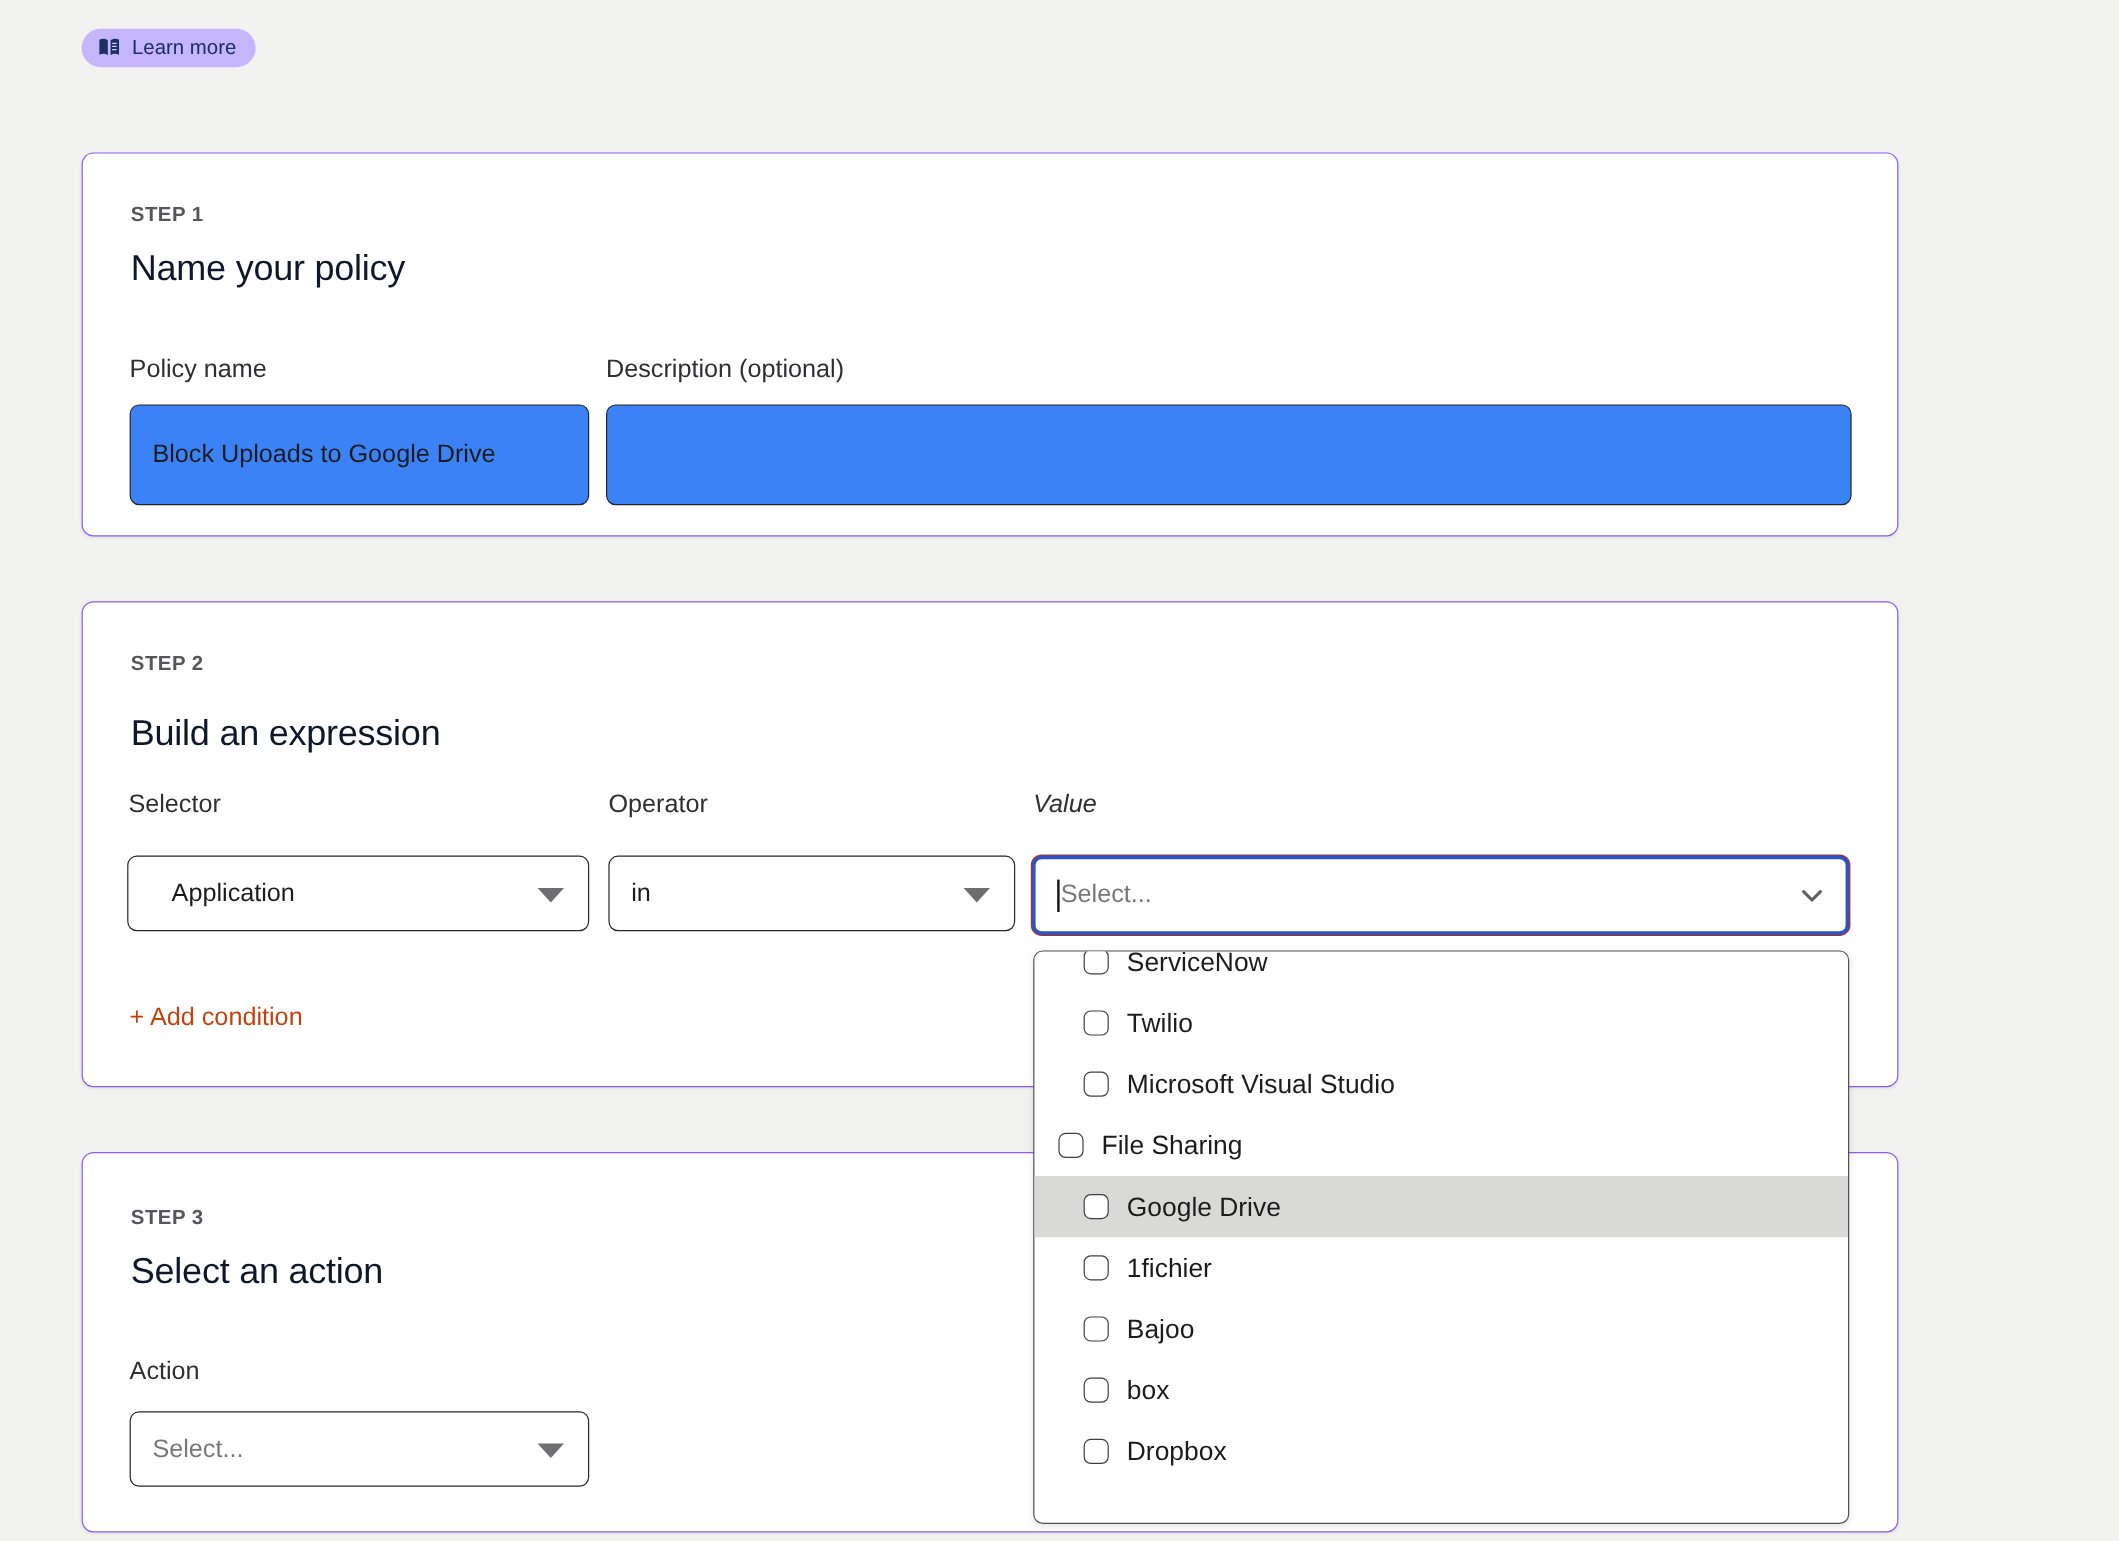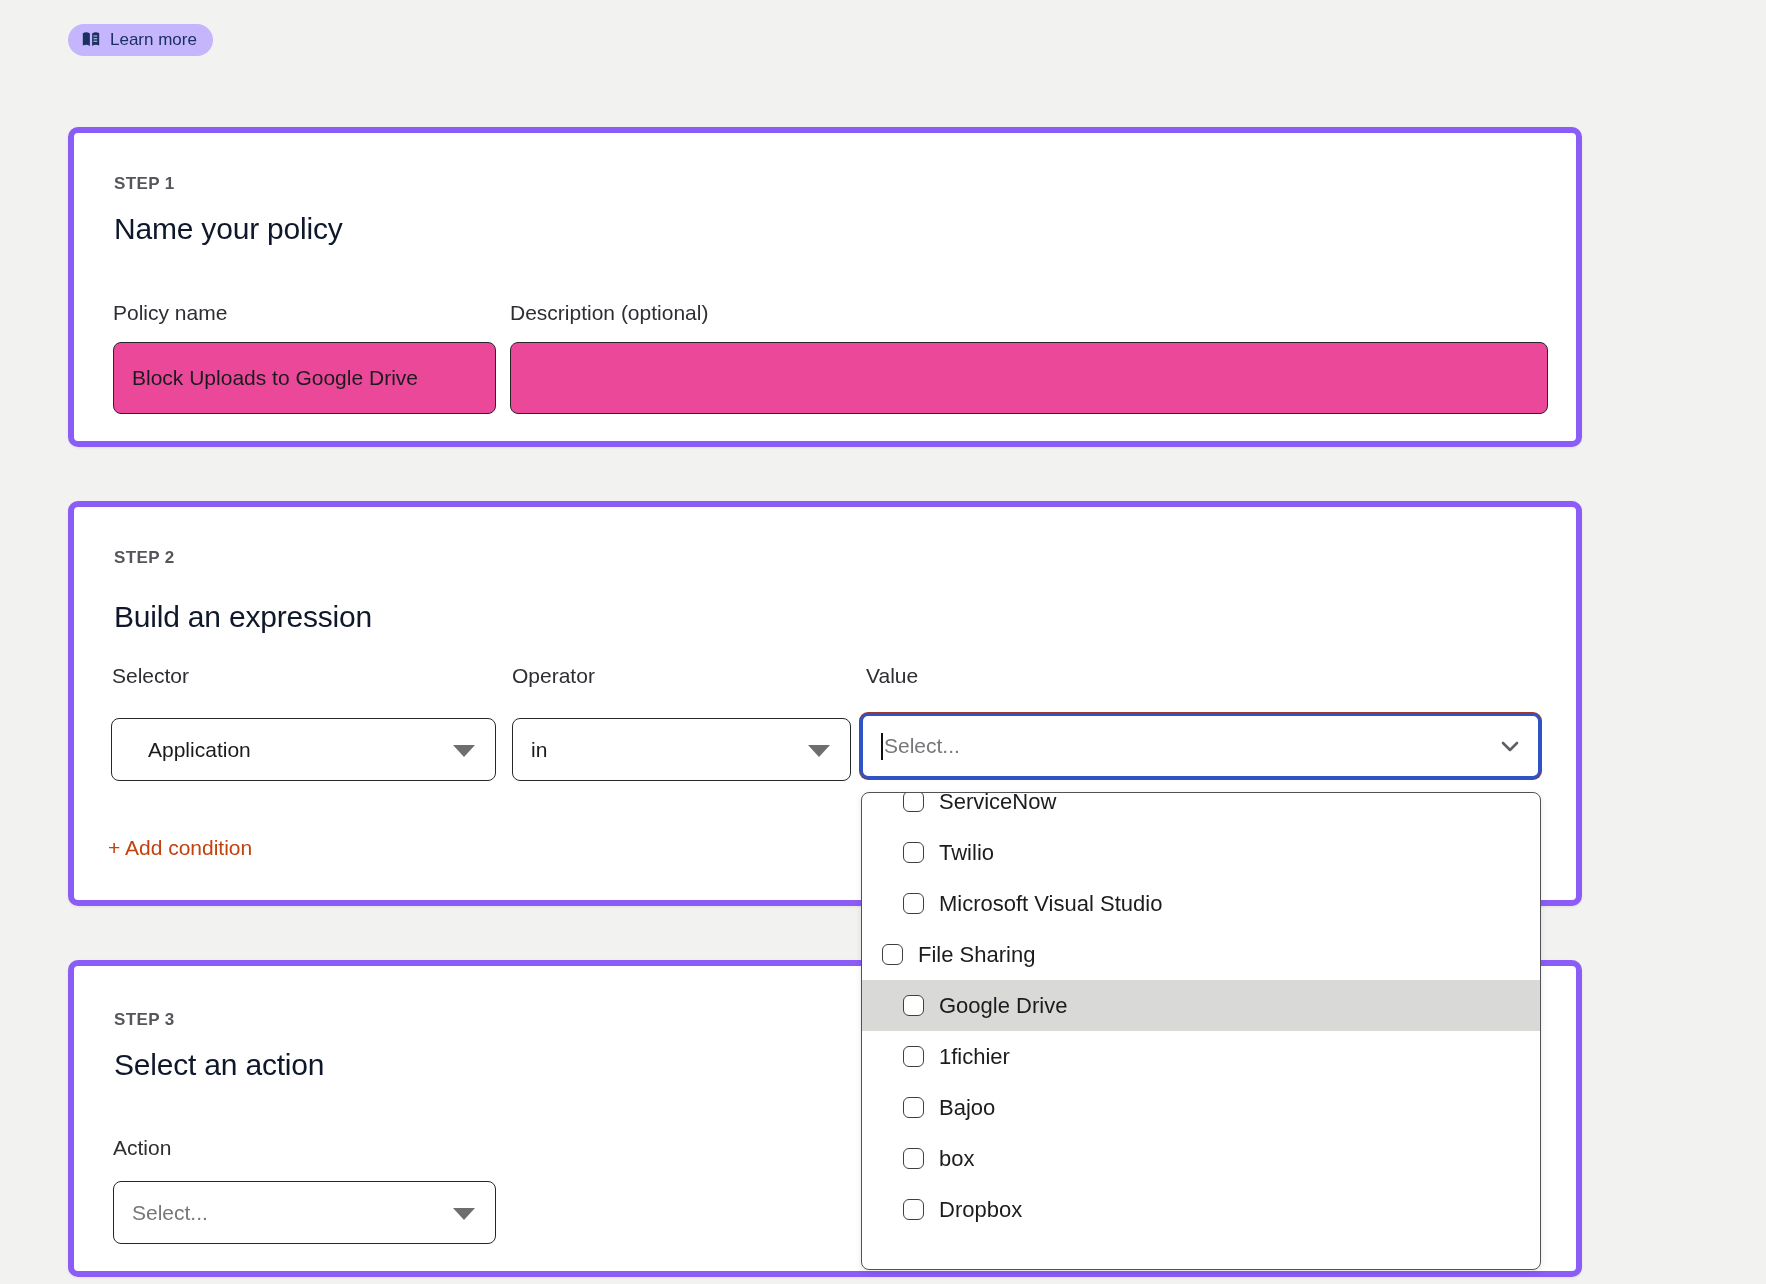--- a/index.html
+++ b/index.html
@@ -16,42 +16,42 @@
     display:flex; align-items:center; gap:9px; padding:0 16px 0 13px;
     background:#c4b5fd; border:none; border-radius:16px;
     color:#1c2f63; font-size:17px; cursor:pointer;
     font-family:"Liberation Sans", sans-serif;
   }
   .pill svg { display:block; }
 
   
   .card {
     position:absolute; left:68px; width:1514px; background:#ffffff;
-    border:6px solid #8b5cf6; border-radius:10px;
+    border:1px solid #8b5cf6; border-radius:10px;
     box-shadow:0 1px 3px rgba(0,0,0,0.07);
   }
   #card-step1 { top:127px; height:320px; }
   #card-step2 { top:501px; height:405px; }
   #card-step3 { top:960px; height:317px; }
 
   .step-label {
     position:absolute; left:40px;
     font-size:17px; font-weight:700; color:#55555b; letter-spacing:.4px;
   }
   .card-title {
     position:absolute; left:40px;
     font-size:30px; font-weight:400; color:#0f172a; letter-spacing:-.2px;
   }
   .field-label {
     position:absolute; font-size:21px; color:#2e2e33;
   }
 
   
   .tbox {
-    position:absolute; height:72px; background:#ec4899;
+    position:absolute; height:84px; background:#3b82f6;
     border:1.5px solid #27272b; border-radius:8px;
     font-size:21px; color:#1b1b1f; padding:0 18px;
     font-family:"Liberation Sans", sans-serif;
     display:flex; align-items:center;
   }
   input.tbox { outline:none; width:100%; }
   .selectbox {
     position:absolute; height:63px; background:#fff;
     border:1.5px solid #27272b; border-radius:8px;
     font-size:21px; color:#1b1b1f; padding:0 18px;
@@ -124,21 +124,21 @@
     <div class="field-label" style="left:436px; top:168px;">Description (optional)</div>
     <input class="tbox" style="left: 39px; top: 209px; width: 383px;" value="Block Uploads to Google Drive">
     <input class="tbox" style="left: 436px; top: 209px; width: 1038px;" value="">
   </section>
 
   <section class="card" id="card-step2">
     <div class="step-label" style="top:41px;">STEP 2</div>
     <h2 class="card-title" style="top:79px;margin-top:14px;">Build an expression</h2>
     <div class="field-label" style="left:38px; top:157px;">Selector</div>
     <div class="field-label" style="left:438px; top:157px;">Operator</div>
-    <div class="field-label" style="left:792px; top:157px;">Value</div>
+    <div class="field-label" style="left:792px; top:157px;font-style:italic;">Value</div>
 
     <div class="selectbox" style="left:37px; top:211px; width:385px;padding-left:36px;">
       <span>Application</span>
       <span class="tri"></span>
     </div>
     <div class="selectbox" style="left:438px; top:211px; width:339px;">
       <span>in</span>
       <span class="tri"></span>
     </div>
   </section>

